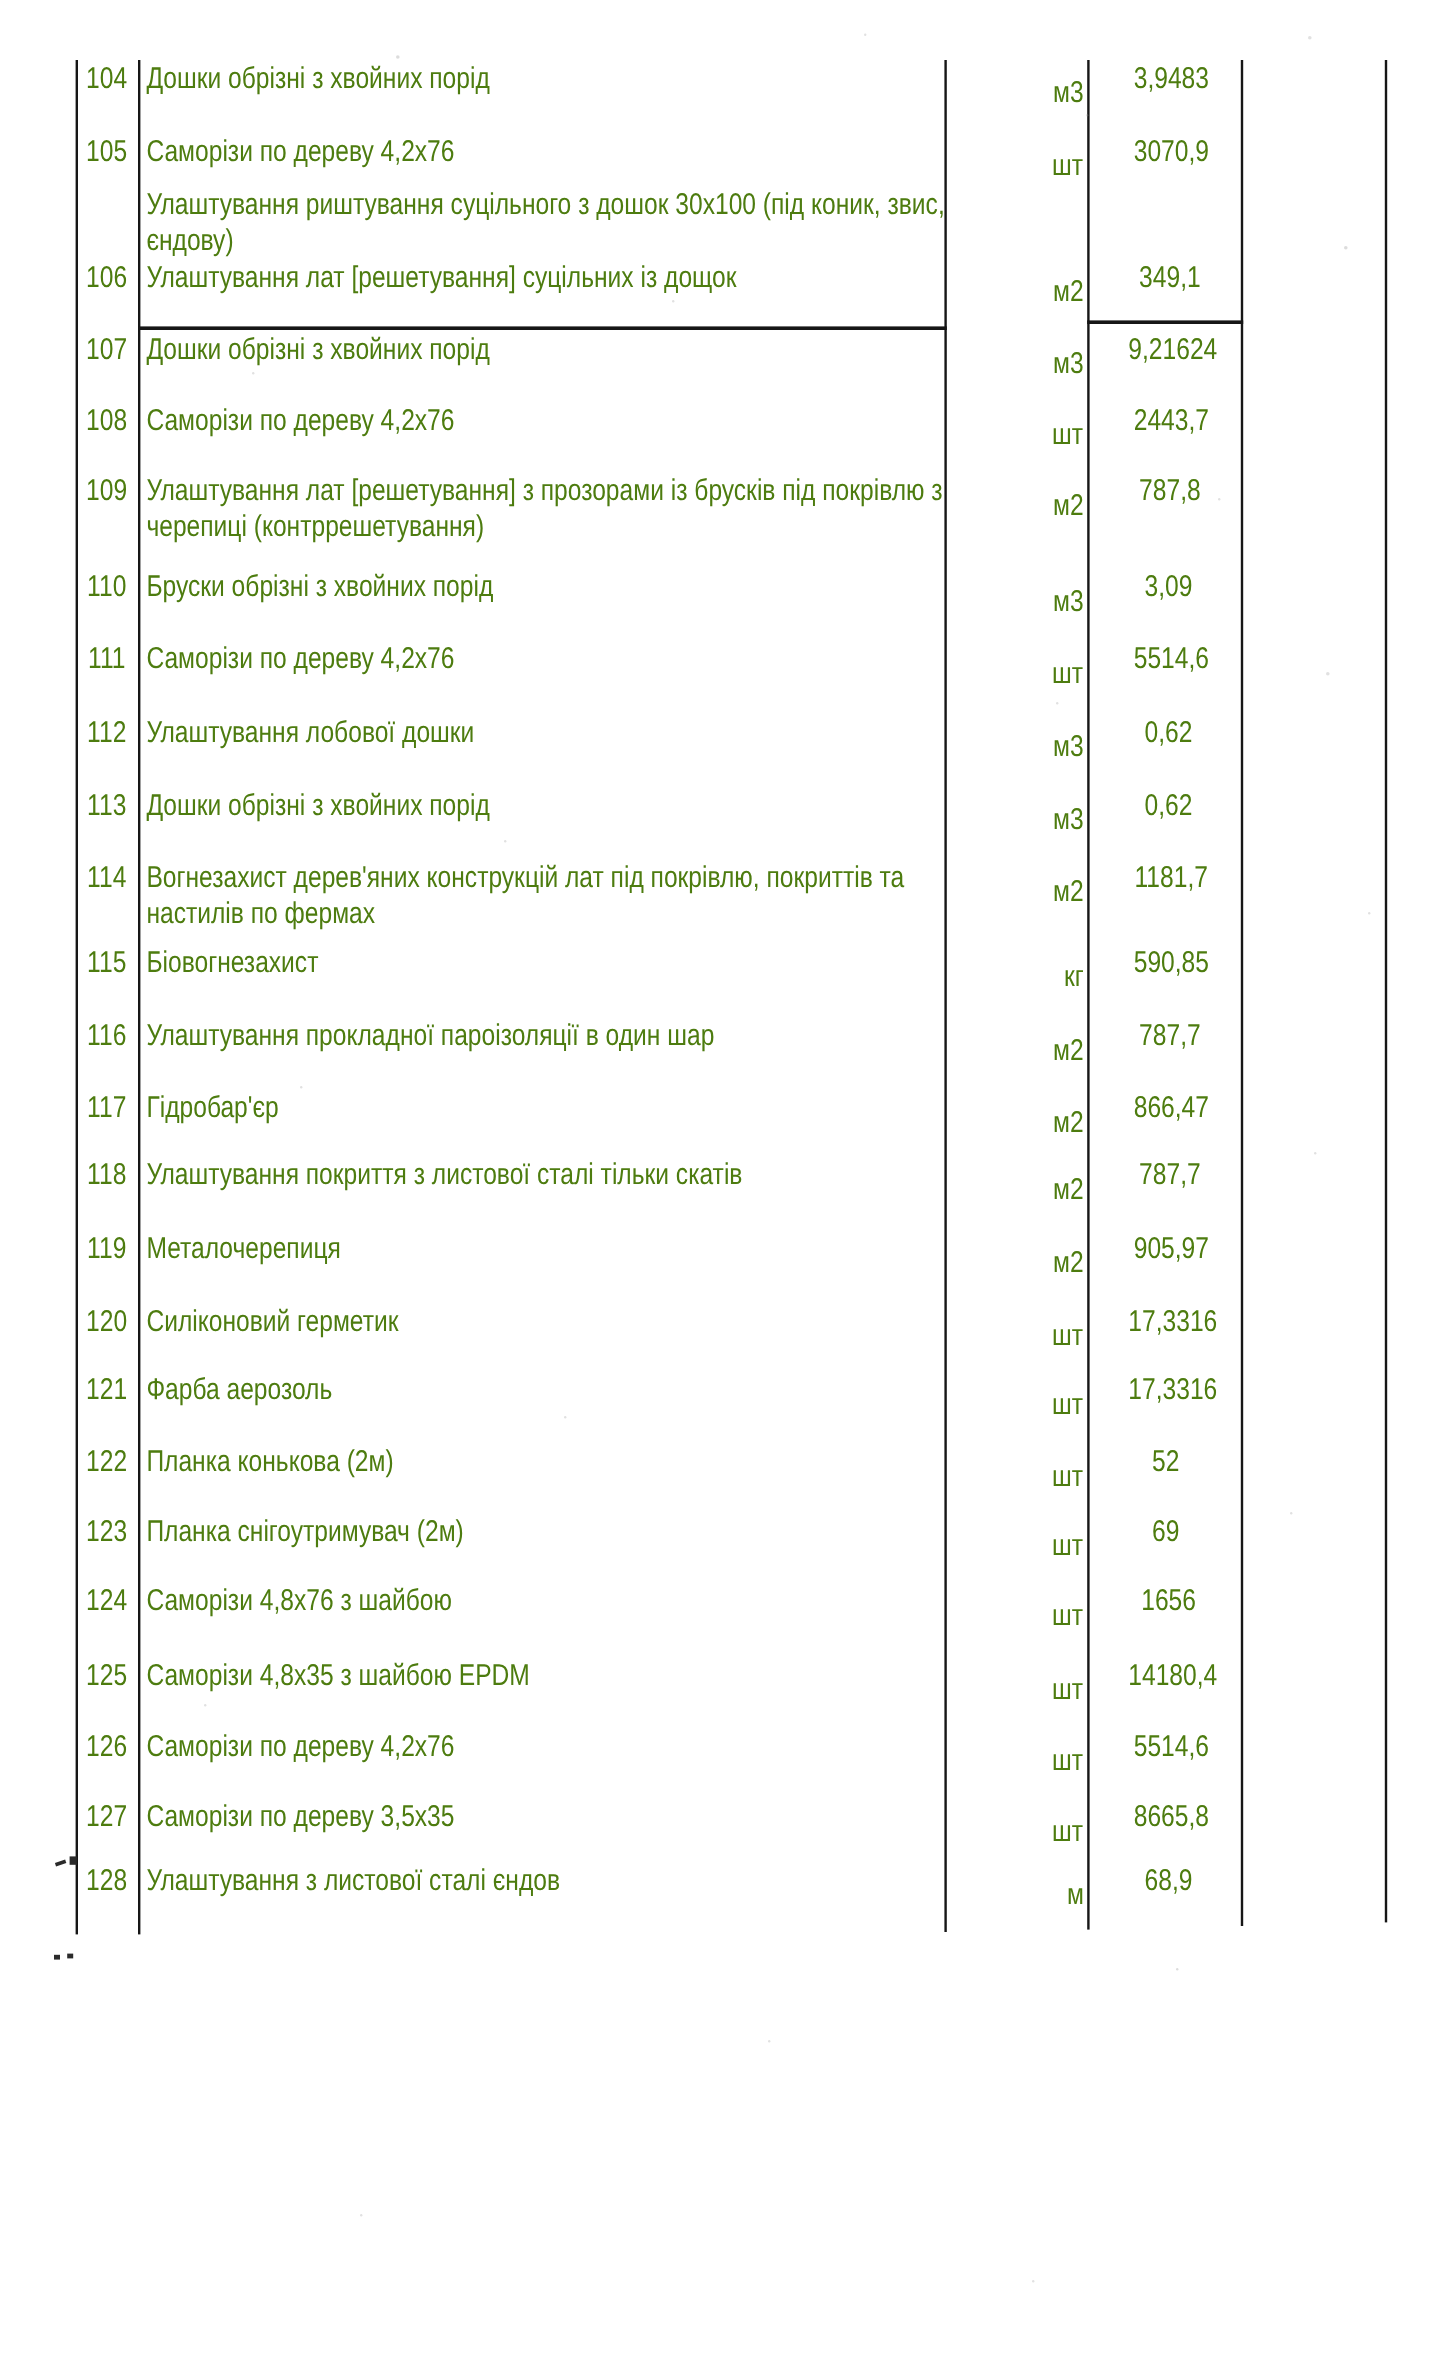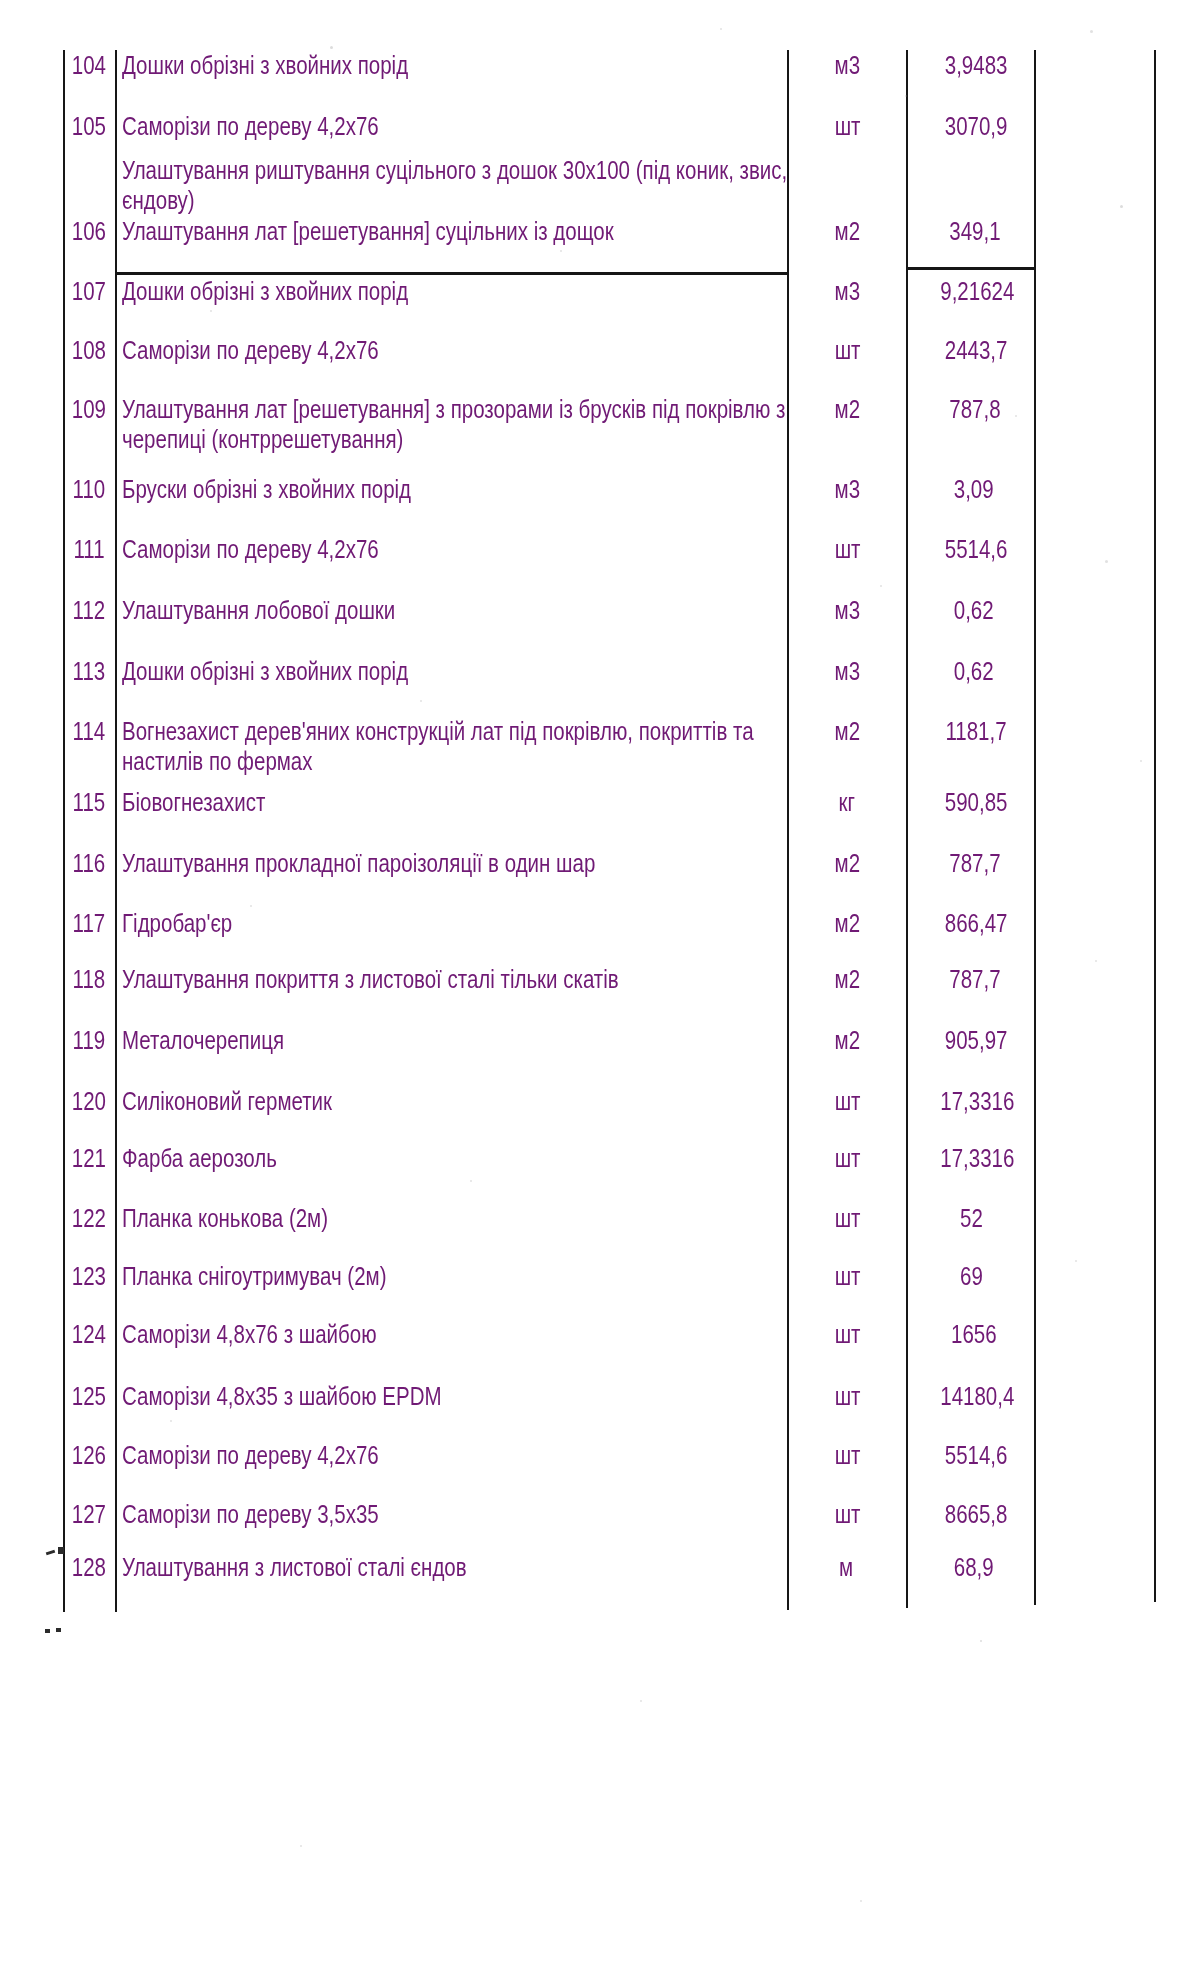--- a/index.html
+++ b/index.html
@@ -3,29 +3,29 @@
 <meta charset="utf-8">
 <style>
   html,body{margin:0;padding:0;background:#e8e8e8;}
   .page{
     position:relative;
     width:1200px;height:1976px;
     margin:0 auto;
     background:#ffffff;
     overflow:hidden;
     font-family:"Liberation Sans","DejaVu Sans",sans-serif;
-    color:#701a75;
+    color:#4d7c0f;
   }
   .vline{position:absolute;width:2px;background:#161616;}
   .hline{position:absolute;height:3px;background:#161616;}
   .row{position:absolute;left:0;top:0;width:1200px;}
   .cell{position:absolute;top:0;font-size:25px;line-height:30px;white-space:pre;}
   .cell-num{left:63px;width:52px;text-align:center;}
   .cell-desc{left:122px;width:660px;}
-  .cell-unit{left:787px;width:116px;text-align:center;}
+  .cell-unit{left:787px;width:116px;text-align:right;margin-top:12px;}
   .cell-qty{left:908px;width:122px;text-align:center;}
   .tx{display:inline-block;transform:scaleX(0.82);}
   .cell-num .tx{transform-origin:center top;}
   .cell-desc .tx{transform-origin:left top;white-space:pre;}
   .cell-unit .tx{transform-origin:right top;}
   .cell-qty .tx{transform-origin:right top;}
   .speck{position:absolute;border-radius:50%;background:#9a9a9a;}
   .ink{position:absolute;background:#2b2b2b;}
 </style>
 </head>

